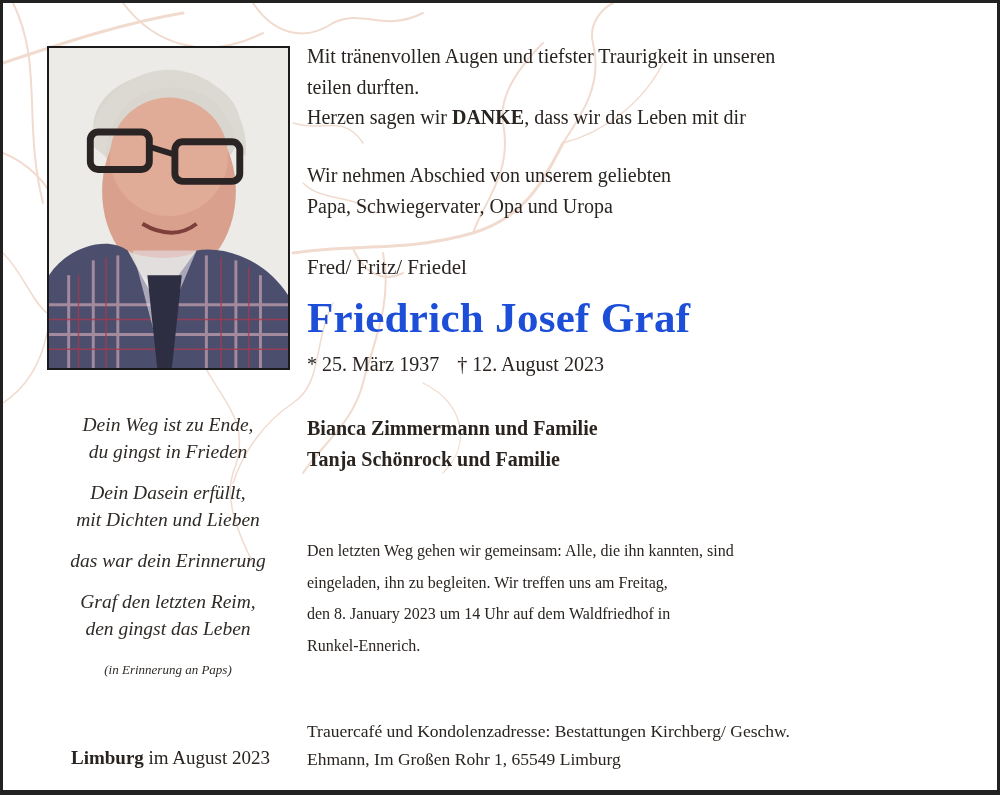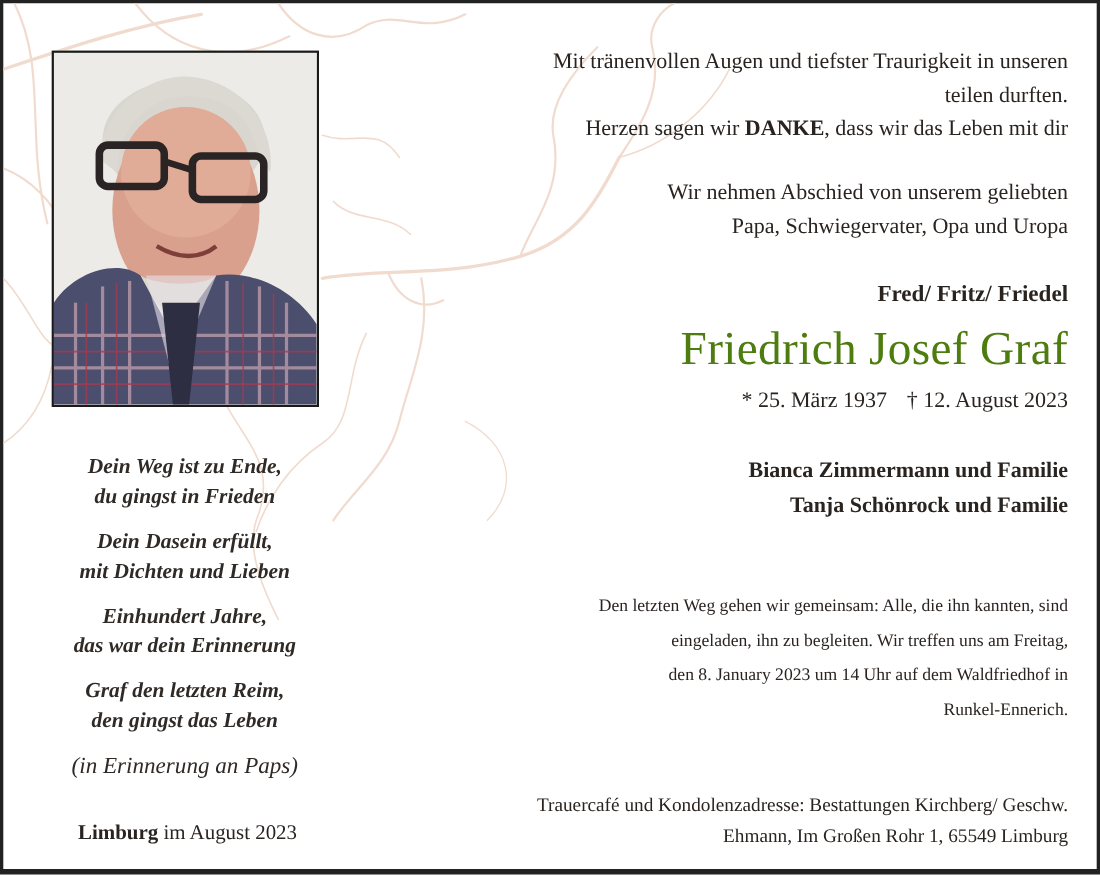--- a/index.html
+++ b/index.html
@@ -4,35 +4,35 @@
 <style>
   html, body { margin:0; padding:0; background:#fff; }
   body { width:1000px; height:795px; overflow:hidden; position:relative;
          font-family:"Liberation Serif", "DejaVu Serif", serif; color:#2a2420; }
   .frame { position:absolute; left:0; top:0; width:1000px; height:795px; box-sizing:border-box;
            border:3px solid #222; border-bottom-width:5px; background:#fff; overflow:hidden; }
   .bg-tree { position:absolute; left:0; top:0; width:1000px; height:795px; pointer-events:none; }
   .photo { position:absolute; left:44px; top:43px; width:243px; height:324px; box-sizing:border-box;
            border:2px solid #1a1a1a; overflow:hidden; background:#ebeae6; }
   .photo svg { display:block; width:100%; height:100%; }
-  .center { position:absolute; left:288px; width:680px; text-align:right; }
+  .center { position:absolute; left:304px; width:680px; text-align:left; }
   .intro { top:38px; font-size:20px; line-height:30.5px; }
   .farewell { top:157px; font-size:20px; line-height:31px; }
-  .nicknames { top:252px; font-size:21px; font-weight:bold; }
-  .fullname { top:290px; font-size:43px; font-weight:normal; letter-spacing:0.3px; color:#4d7c0f; }
+  .nicknames { top:252px; font-size:21px; font-weight:normal; }
+  .fullname { top:290px; font-size:43px; font-weight:bold; letter-spacing:0.3px; color:#1d4ed8; }
   .dates { top:350px; font-size:20px; }
   .dates .gap { display:inline-block; width:18px; }
   .behalf { top:410px; font-size:20px; line-height:31px; }
   .behalf b { display:block; }
   .ceremony { top:532px; font-size:16px; line-height:31.5px; }
   .contact { top:714px; font-size:17.5px; line-height:28px; }
   .poem { position:absolute; left:30px; width:270px; top:408px; text-align:center; font-style:italic;
           font-size:19.5px; line-height:27px; color:#2f2a26; }
-  .stanza { margin-bottom:14px;font-weight:bold; }
-  .poem .note { font-size:21px; margin-top:2px; }
+  .stanza { margin-bottom:14px; }
+  .poem .note { font-size:13px; margin-top:2px; }
   .place { position:absolute; left:30px; width:275px; top:744px; text-align:center; font-size:19px; }
   .line { display:block; }
 </style>
 </head>
 <body>
 
 <div class="frame">
 
   <svg class="bg-tree" viewBox="0 0 1000 795" xmlns="http://www.w3.org/2000/svg">
     <g fill="none" stroke="#f1dbcf" stroke-linecap="round">
@@ -130,21 +130,20 @@
   <div class="poem">
     <div class="stanza">
       <span class="line">Dein Weg ist zu Ende,</span>
       <span class="line">du gingst in Frieden</span>
     </div>
     <div class="stanza">
       <span class="line">Dein Dasein erfüllt,</span>
       <span class="line">mit Dichten und Lieben</span>
     </div>
     <div class="stanza">
-      <span class="line">Einhundert Jahre,</span>
       <span class="line">das war dein Erinnerung</span>
     </div>
     <div class="stanza">
       <span class="line">Graf den letzten Reim,</span>
       <span class="line">den gingst das Leben</span>
     </div>
     <div class="note">(in Erinnerung an Paps)</div>
   </div>
 
   <div class="place">

